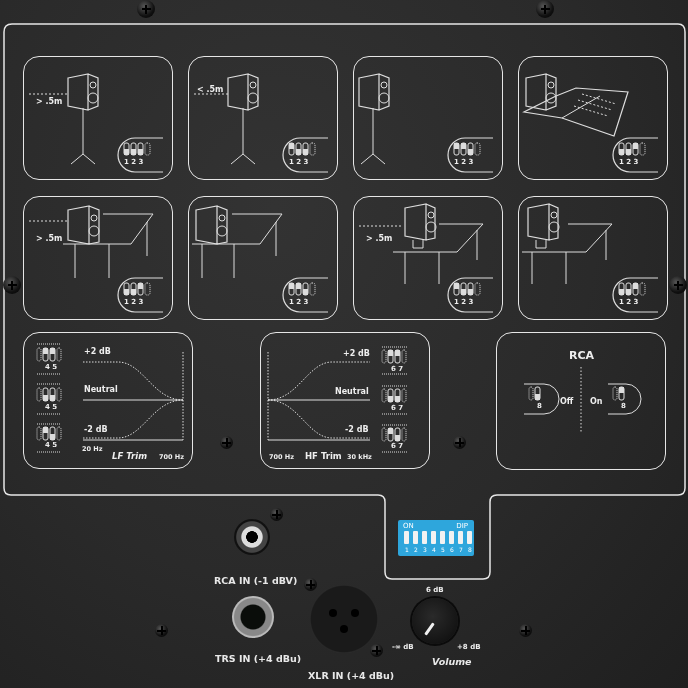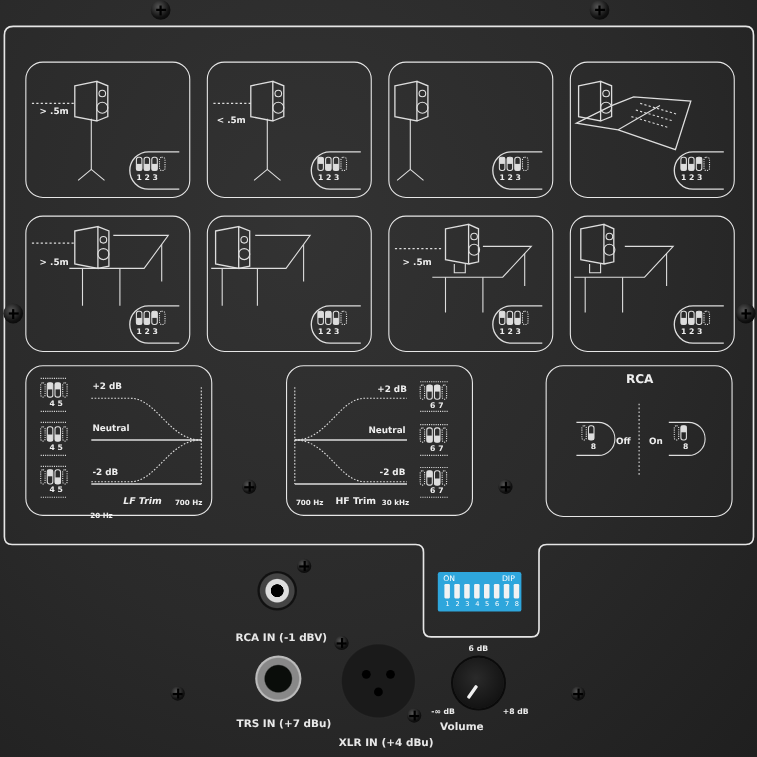--- a/index.html
+++ b/index.html
@@ -71,21 +71,21 @@
         <path d="M43,108 L55,98 L67,108" fill="none" stroke="#ddd"></path>
       <path d="M112,82 L140,82 M112,116 L140,116 M112,82 A17,17 0 0 0 112,116" fill="none" stroke="#ddd" stroke-width="1.2"></path>
       <rect x="101" y="87" width="5" height="12" rx="2" fill="none" stroke="#ddd"></rect>
         <rect x="101" y="87" width="5" height="6" fill="#ddd"></rect>
       <rect x="108" y="87" width="5" height="12" rx="2" fill="none" stroke="#ddd"></rect>
         <rect x="108" y="93" width="5" height="6" fill="#ddd"></rect>
       <rect x="115" y="87" width="5" height="12" rx="2" fill="none" stroke="#ddd"></rect>
         <rect x="115" y="93" width="5" height="6" fill="#ddd"></rect>
       <rect x="122" y="87" width="5" height="12" rx="2" fill="none" stroke="#ddd" stroke-dasharray="1,1"></rect>
     </svg>
-    <span class="lbl" style="left:8px;top:48px;text-align:center;">&lt; .5m</span>
+    <span class="lbl" style="left:8px;top:28px;text-align:center;">&lt; .5m</span>
     <span class="lbl" style="left:100px;top:101px;font-size:7px;">1 2 3</span>
   </div>
 
   <div class="tile" style="left:353px;top:56px;width:150px;height:124px;">
     <svg width="150" height="124" style="position:absolute;left:-1px;top:-1px">
       <path d="M6,22 L26,18 L26,54 L6,50 Z M26,18 L36,22 L36,50 L26,54" fill="none" stroke="#ddd" stroke-width="1.2"></path>
       <circle cx="31" cy="29" r="3" fill="none" stroke="#ddd"></circle>
         <circle cx="31" cy="42" r="5" fill="none" stroke="#ddd"></circle>
       <line x1="20" y1="52" x2="20" y2="98" stroke="#ddd"></line>
         <path d="M8,108 L20,98 L32,108" fill="none" stroke="#ddd"></path>
@@ -246,21 +246,21 @@
         <rect x="27" y="63" width="5" height="6" fill="#ddd"></rect>
       <rect x="20" y="95" width="5" height="6" fill="#ddd"></rect>
         <rect x="27" y="102" width="5" height="6" fill="#ddd"></rect>
     </svg>
     <span class="lbl" style="left:60px;top:14px;">+2 dB</span>
     <span class="lbl" style="left:60px;top:52px;">Neutral</span>
     <span class="lbl" style="left:60px;top:92px;">-2 dB</span>
     <span class="lbl" style="left:21px;top:30px;font-size:7px;">4 5</span>
     <span class="lbl" style="left:21px;top:70px;font-size:7px;">4 5</span>
     <span class="lbl" style="left:21px;top:108px;font-size:7px;">4 5</span>
-    <span class="lbl" style="left:58px;top:132px;font-size:6.5px;">20 Hz</span>
+    <span class="lbl" style="left:58px;top:112px;font-size:6.5px;">20 Hz</span>
     <span class="lbl" style="left:88px;top:118px;font-size:8.5px;font-style:italic;">LF Trim</span>
     <span class="lbl" style="left:135px;top:120px;font-size:6.5px;">700 Hz</span>
   </div>
 
   <div class="tile" style="left:260px;top:332px;width:170px;height:137px;">
     <svg width="170" height="137" style="position:absolute;left:-1px;top:-1px">
       <line x1="8" y1="108" x2="110" y2="108" stroke="#ddd" stroke-width="1.2"></line>
       <line x1="8" y1="20" x2="8" y2="108" stroke="#ddd" stroke-dasharray="1.5,1.5"></line>
       <line x1="8" y1="68" x2="110" y2="68" stroke="#ddd" stroke-width="1.2"></line>
       <path d="M8,68 C38,68 48,30 72,30 L110,30" fill="none" stroke="#ddd" stroke-dasharray="1.5,1.5"></path>
@@ -310,21 +310,21 @@
         <path d="M28,52 L48,52 A15,15 0 0 1 48,82 L28,82"></path>
         <rect x="33" y="55" width="4" height="13" rx="2" stroke-dasharray="1,1"></rect>
           <rect x="39" y="55" width="5" height="13" rx="2"></rect>
         <path d="M112,52 L130,52 A15,15 0 0 1 130,82 L112,82"></path>
         <rect x="117" y="55" width="4" height="13" rx="2" stroke-dasharray="1,1"></rect>
           <rect x="123" y="55" width="5" height="13" rx="2"></rect>
       </g>
       <rect x="39" y="62" width="5" height="6" fill="#ddd"></rect>
       <rect x="123" y="55" width="5" height="6" fill="#ddd"></rect>
     </svg>
-    <span class="lbl" style="left:72px;top:5px;font-size:11px;">RCA</span>
+    <span class="lbl" style="left:72px;top:16px;font-size:11px;">RCA</span>
     <span class="lbl" style="left:63px;top:64px;">Off</span>
     <span class="lbl" style="left:93px;top:64px;">On</span>
     <span class="lbl" style="left:40px;top:69px;font-size:7px;">8</span>
     <span class="lbl" style="left:124px;top:69px;font-size:7px;">8</span>
   </div>
 
   <div class="dipbank">
     <span class="on">ON</span>
     <span class="dp">DIP</span>
     <span class="sw" style="left:6px;"></span>
@@ -342,30 +342,30 @@
     <span class="num" style="left:43px;">5</span>
     <span class="num" style="left:52px;">6</span>
     <span class="num" style="left:61px;">7</span>
     <span class="num" style="left:70px;">8</span>
   </div>
 
   <div style="position:absolute;left:234px;top:519px;width:36px;height:36px;border-radius:50%;background:radial-gradient(circle,#000 0 22%,#ddd 24% 40%,#444 44% 60%,#111 64% 100%);"></div>
   <span class="conn-label" style="left:214px;top:575px;">RCA IN (-1 dBV)</span>
 
   <div style="position:absolute;left:232px;top:596px;width:42px;height:42px;border-radius:50%;background:radial-gradient(circle,#0a0d0a 0 40%,#888 44% 62%,#bbb 66% 78%,#555 82% 100%);"></div>
-  <span class="conn-label" style="left:215px;top:653px;">TRS IN (+7 dBu)</span>
+  <span class="conn-label" style="left:215px;top:653px;">TRS IN (+4 dBu)</span>
 
   <div style="position:absolute;left:310px;top:585px;width:68px;height:68px;border-radius:50%;background:radial-gradient(circle,#1a1a1a 0 68%,#333 72% 80%,#0c0c0c 84% 100%);">
     <span style="position:absolute;left:19px;top:24px;width:8px;height:8px;border-radius:50%;background:#000;"></span>
     <span style="position:absolute;left:41px;top:24px;width:8px;height:8px;border-radius:50%;background:#000;"></span>
     <span style="position:absolute;left:30px;top:40px;width:8px;height:8px;border-radius:50%;background:#000;"></span>
   </div>
   <span class="conn-label" style="left:308px;top:670px;">XLR IN (+4 dBu)</span>
 
   <span class="lbl" style="left:426px;top:586px;font-size:7px;">6 dB</span>
   <div style="position:absolute;left:412px;top:598px;width:46px;height:46px;border-radius:50%;background:radial-gradient(circle at 45% 40%,#2a2a2a 0%,#141414 70%,#050505 100%);box-shadow:0 0 0 2px #0b0b0b;">
     <span style="position:absolute;left:16px;top:24px;width:3px;height:14px;background:#f0f0f0;border-radius:1px;transform:rotate(35deg);"></span>
   </div>
   <span class="lbl" style="left:392px;top:643px;font-size:7px;">-∞ dB</span>
   <span class="lbl" style="left:457px;top:643px;font-size:7px;">+8 dB</span>
-  <span class="conn-label" style="left:400px;top:656px;">Volume</span>
+  <span class="conn-label" style="left:432px;top:656px;font-style:italic;">Volume</span>
 
 </div>
 
 </body></html>

